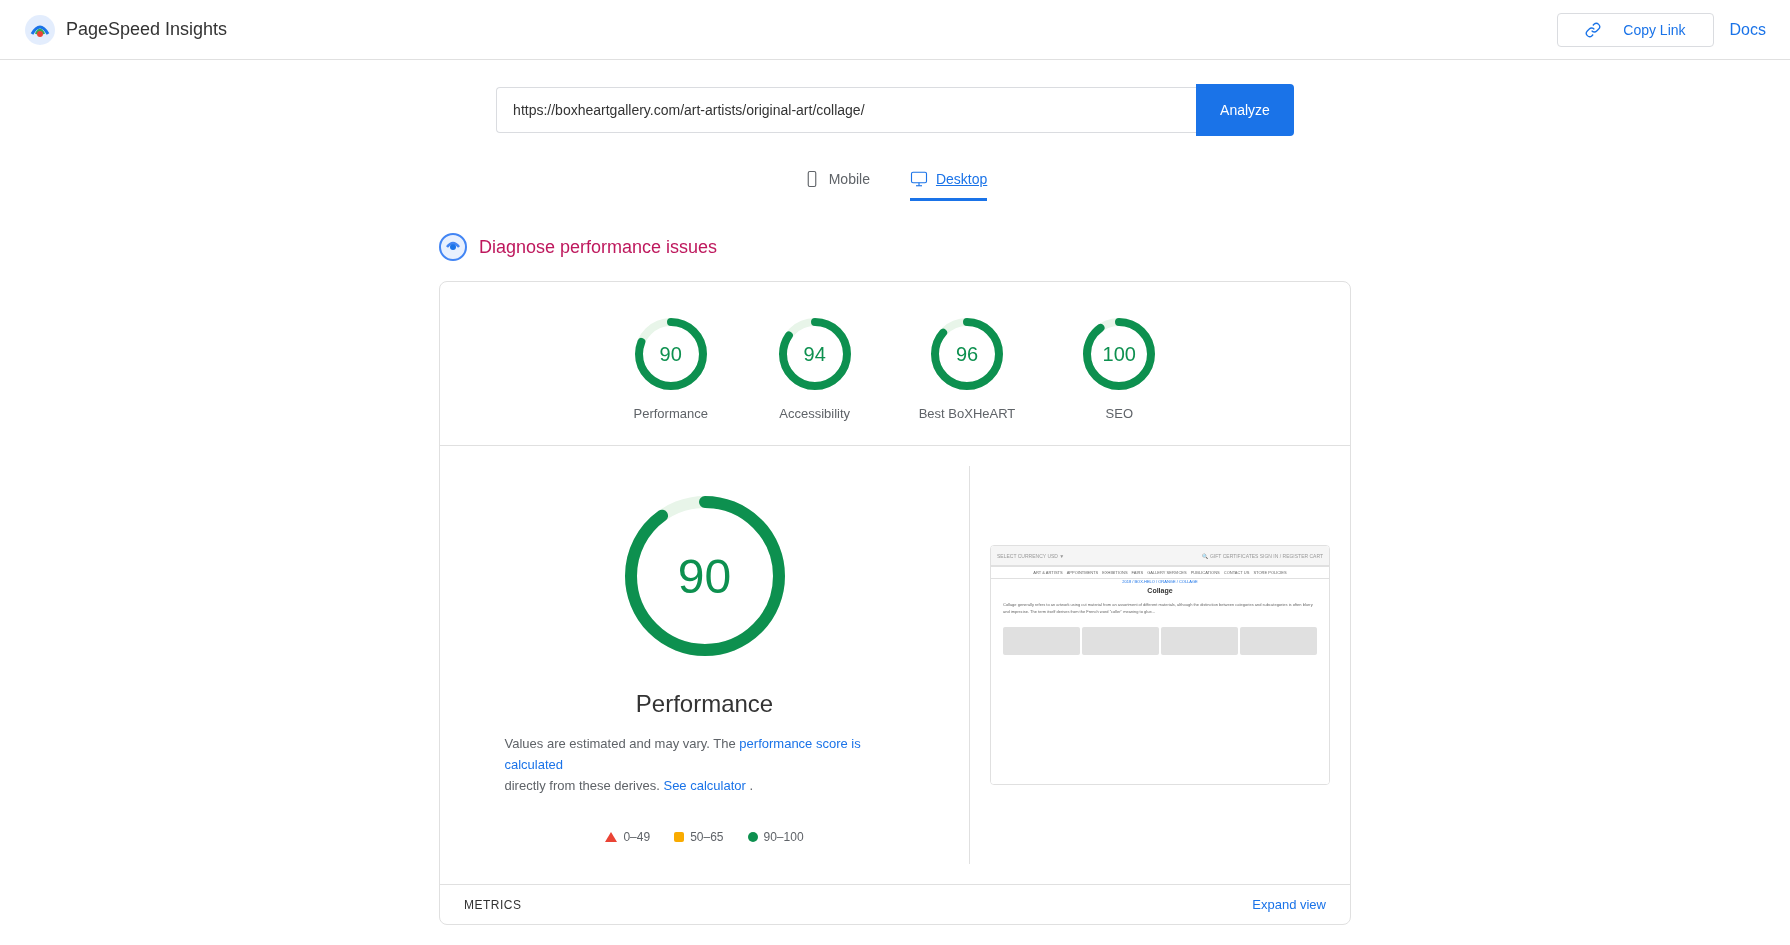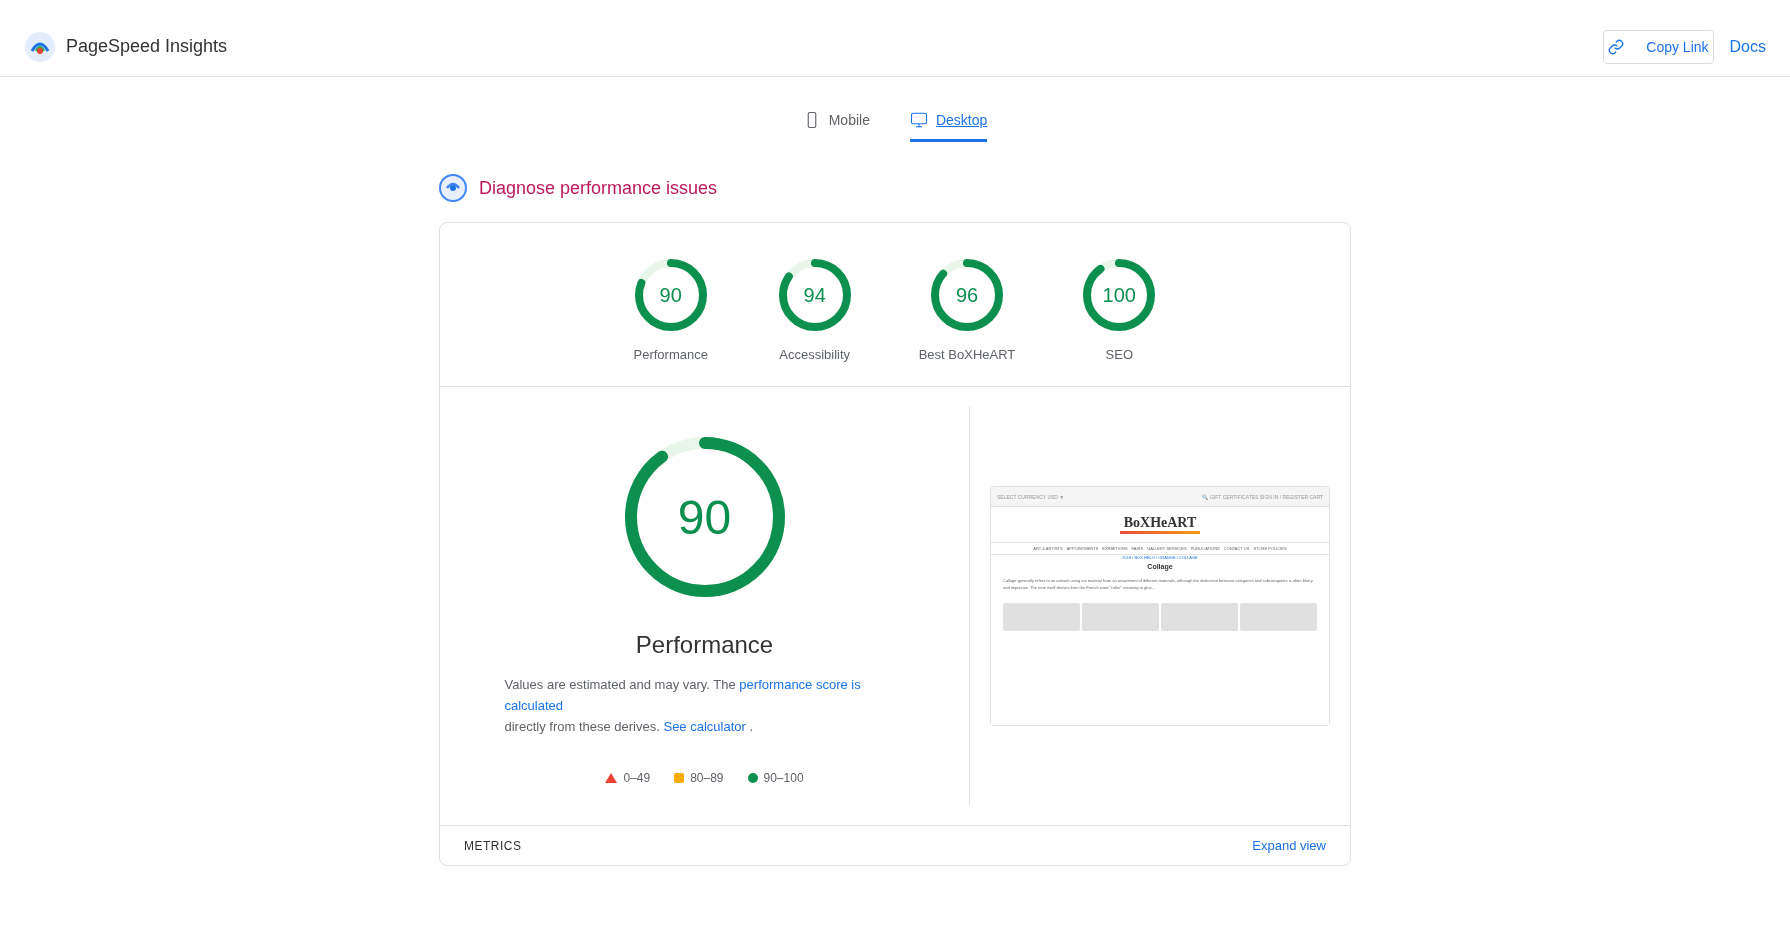--- a/index.html
+++ b/index.html
@@ -11,21 +11,20 @@
     }
 
     
     .header {
       display: flex;
       align-items: center;
       justify-content: space-between;
       padding: 10px 24px;
       border-bottom: 1px solid #e0e0e0;
       height: 60px;
-      margin-top: 17px;
     }
     .header-left {
       display: flex;
       align-items: center;
       gap: 10px;
     }
     .logo-icon {
       width: 32px;
       height: 32px;
     }
@@ -36,21 +35,21 @@
     }
     .header-right {
       display: flex;
       align-items: center;
       gap: 16px;
     }
     .copy-link-btn {
       display: flex;
       align-items: center;
       gap: 22px;
-      padding: 8px 4px;
+      padding: 8px 27px;
       border: 1px solid #dadce0;
       border-radius: 4px;
       background: #fff;
       color: #1a73e8;
       font-size: 14px;
       cursor: pointer;
     }
     .docs-link {
       color: #1a73e8;
       font-size: 16px;
@@ -433,20 +432,24 @@
         <path d="M14 11a5 5 0 00-7.54-.54l-3 3a5 5 0 007.07 7.07l1.71-1.71"></path>
       </svg>
       <span>Copy Link</span>
     </button>
     <a class="docs-link">Docs</a>
   </div>
 </header>
 
 <main class="main">
 
+  <div class="search-section">
+    <input class="url-input" type="text" value="https://boxheartgallery.com/art-artists/original-art/collage/" placeholder="Enter a web page URL" style="">
+    <button class="analyze-btn">Analyze</button>
+  </div>
 
   <div class="mode-tabs">
     <div class="mode-tab">
       <svg width="18" height="18" viewBox="0 0 24 24" fill="none" stroke="#5f6368" stroke-width="1.5">
         <rect x="7" y="2" width="10" height="20" rx="2" ry="2"></rect>
         <line x1="12" y1="18" x2="12.01" y2="18"></line>
       </svg>
       <span>Mobile</span>
     </div>
     <div class="mode-tab active">
@@ -542,42 +545,38 @@
             <a>See calculator</a>
             <span>.</span>
           </div>
           <div class="legend-row">
             <div class="legend-item">
               <div class="legend-dot-red"></div>
               <span>0–49</span>
             </div>
             <div class="legend-item">
               <div class="legend-dot-orange"></div>
-              <span>80–89</span>
+              <span>50–65</span>
             </div>
             <div class="legend-item">
               <div class="legend-dot-green"></div>
               <span>90–100</span>
             </div>
           </div>
         </div>
 
         <div class="detail-divider"></div>
 
         <div class="detail-right">
           <div class="website-preview">
             <div class="preview-inner">
               <div class="preview-nav">
                 <span class="preview-nav-text">SELECT CURRENCY USD ▼</span>
                 <span style="flex:1"></span>
                 <span class="preview-nav-text">🔍 GIFT CERTIFICATES SIGN IN / REGISTER CART</span>
-              </div>
-              <div class="preview-logo">
-                BoXHeART
-                <div class="preview-logo-underline"></div>
               </div>
               <div class="preview-menu">
                 <span class="preview-menu-item">ART &amp; ARTISTS</span>
                 <span class="preview-menu-item">APPOINTMENTS</span>
                 <span class="preview-menu-item">EXHIBITIONS</span>
                 <span class="preview-menu-item">FAIRS</span>
                 <span class="preview-menu-item">GALLERY SERVICES</span>
                 <span class="preview-menu-item">PUBLICATIONS</span>
                 <span class="preview-menu-item">CONTACT US</span>
                 <span class="preview-menu-item">STORE POLICIES</span>

